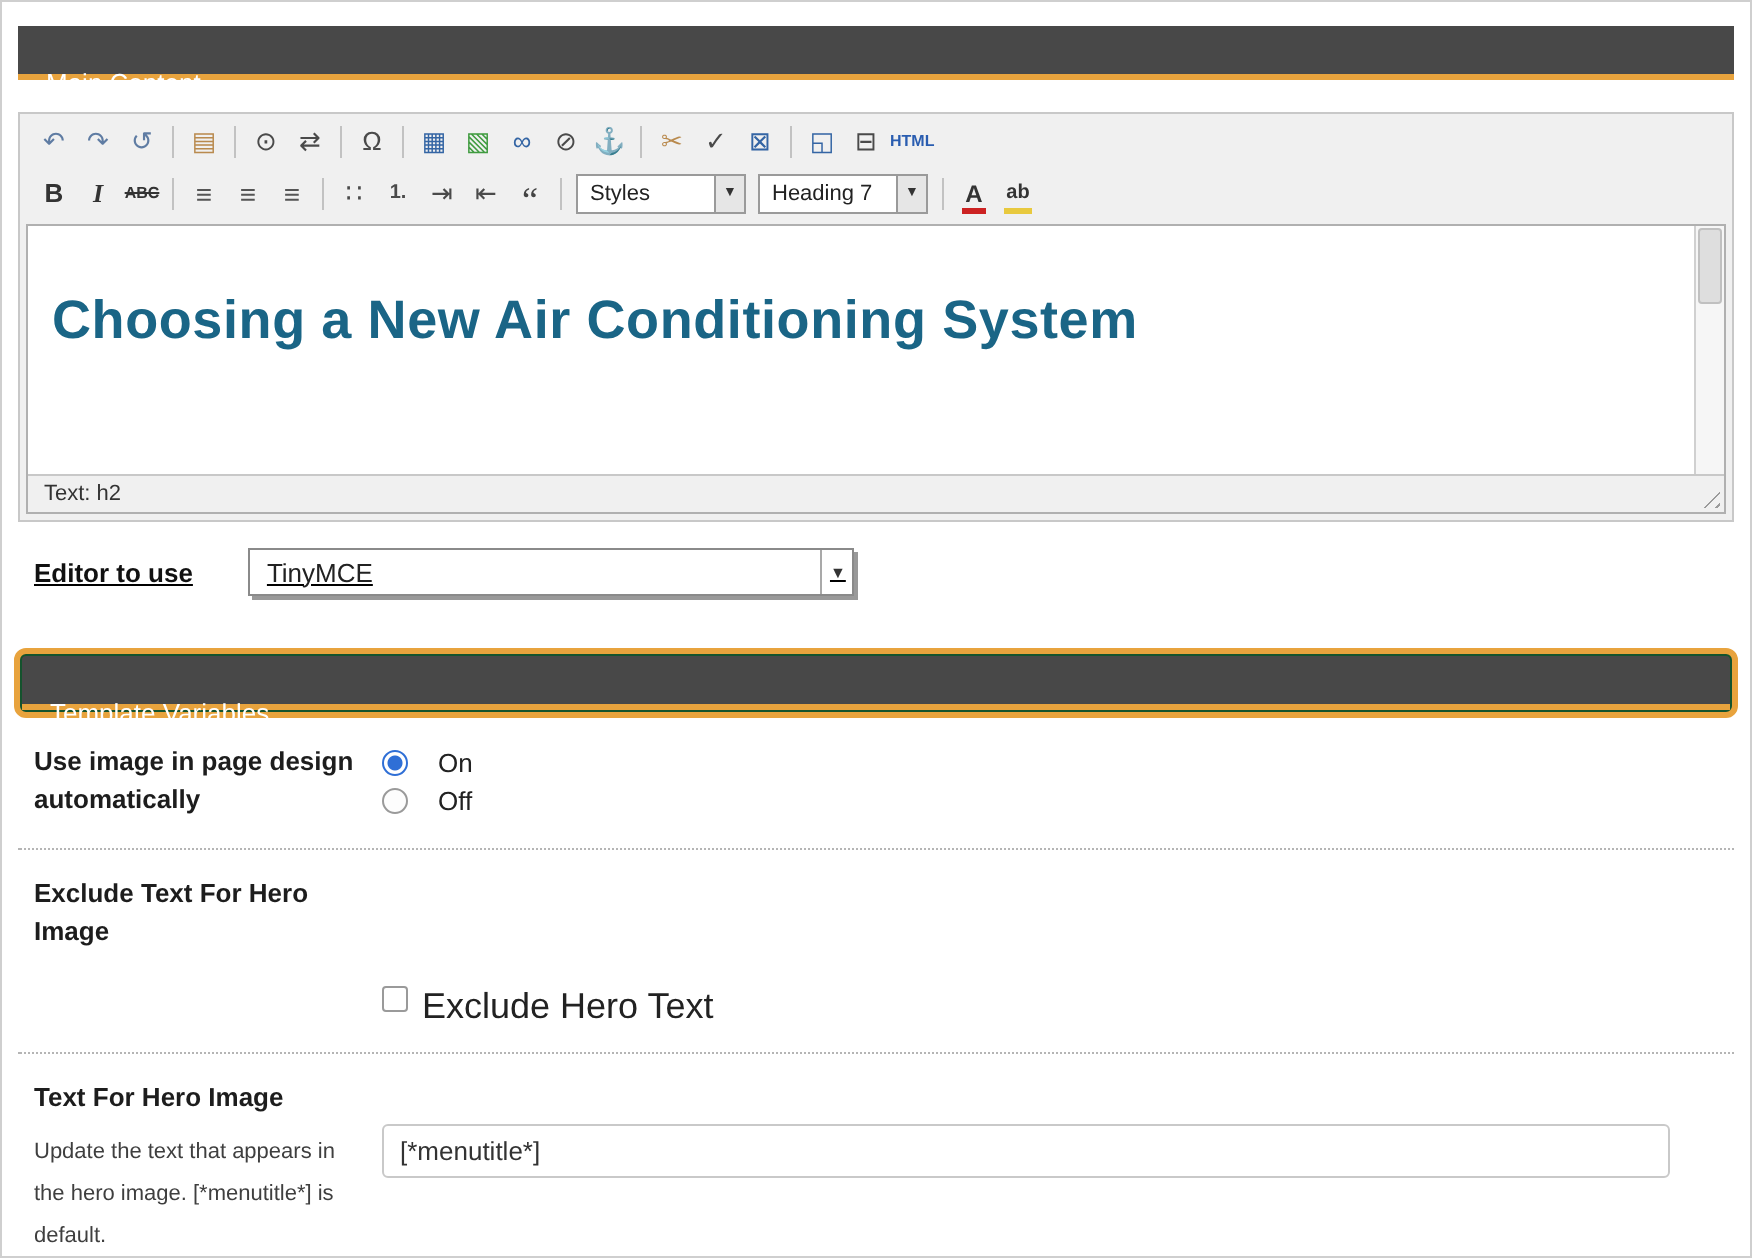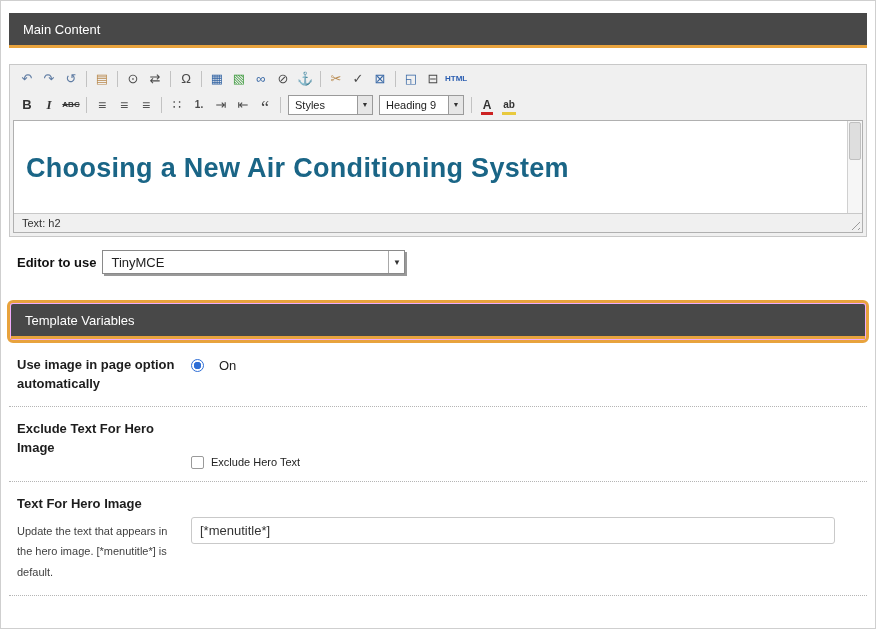--- a/index.html
+++ b/index.html
@@ -8,21 +8,21 @@
     --heading-teal:#1A6586;
     --radio-blue:#2F6FD6;
   }
   *{box-sizing:border-box;}
   body{margin:0;background:#fff;font-family:"Liberation Sans",sans-serif;}
   .page{width:876px;height:629px;border:1px solid #cfcfcf;background:#fff;
         padding:12px 8px 0;overflow:hidden;position:relative;}
 
   
   .section-header{background:var(--header-bg);color:#fff;font-size:13px;
-        height:35px;line-height:34px;padding:0 14px;
+        height:24px;line-height:34px;padding:12px 14px;
         border-bottom:3px solid var(--accent-orange);}
 
   
   .editor-panel{margin-top:16px;border:1px solid #c8c8c8;background:#f0f0f0;}
   .toolbar{display:flex;align-items:center;padding:3px 6px;height:27px;}
   .toolbar.second{padding-top:1px;}
   .tb-icon{display:inline-flex;align-items:center;justify-content:center;
         min-width:20px;height:20px;margin:0 1px;font-size:13px;color:#4a4a4a;
         border-radius:2px;cursor:pointer;}
   .tb-sep{width:1px;height:16px;background:#c2c2c2;margin:0 4px;}
@@ -40,58 +40,58 @@
   .hi-ab{font-size:10px;font-weight:bold;color:#333;
         background:linear-gradient(#e8c93e,#e8c93e) bottom center / 14px 3px no-repeat;}
 
   .mini-combo{display:inline-flex;align-items:stretch;height:20px;background:#fff;
         border:1px solid #9a9a9a;margin:0 3px;font-size:11px;cursor:pointer;}
   .mini-combo .val{padding:0 6px;display:flex;align-items:center;min-width:68px;color:#222;}
   .mini-combo .arrow{width:15px;background:#e6e6e6;border-left:1px solid #9a9a9a;
         display:flex;align-items:center;justify-content:center;font-size:7px;color:#333;}
 
   .editor-inner{margin:1px 3px 3px;border:1px solid #b0b0b0;background:#fff;}
-  .editor-body{display:flex;height:92px;justify-content:space-between;}
+  .editor-body{display:flex;height:124px;justify-content:space-between;}
   .editor-content{flex:1;padding:0 12px;overflow:hidden;cursor:text;}
   .editor-heading{margin:32px 0 0;color:var(--heading-teal);font-size:27px;
         font-weight:bold;letter-spacing:0.3px;}
   .v-scrollbar{width:15px;border-left:1px solid #d0d0d0;background:#f6f6f6;position:relative;}
   .v-thumb{position:absolute;top:1px;left:1px;right:1px;height:38px;background:#dedede;
         border:1px solid #c0c0c0;border-radius:2px;}
   .editor-statusbar{height:19px;border-top:1px solid #c8c8c8;background:#f0f0f0;
         display:flex;align-items:center;padding:0 8px;font-size:11px;color:#333;position:relative;}
   .resize-grip{position:absolute;right:2px;bottom:2px;width:12px;height:12px;cursor:nwse-resize;
         background:repeating-linear-gradient(135deg,transparent 0 3px,#9a9a9a 3px 4px);
         clip-path:polygon(100% 0,100% 100%,0 100%);}
 
   
-  .editor-select-row{display:flex;align-items:center;margin:13px 8px 0;gap:6px;}
+  .editor-select-row{display:flex;align-items:center;margin:13px 8px 0;gap:28px;text-decoration:underline;}
   .editor-select-row label{font-weight:bold;font-size:13px;color:#111;}
   .big-combo{display:inline-flex;height:24px;width:303px;background:#fff;
         border:1px solid #8a8a8a;box-shadow:2px 2px 0 rgba(70,70,70,0.55);font-size:13px;cursor:pointer;}
   .big-combo .val{flex:1;display:flex;align-items:center;padding:0 8px;color:#222;}
   .big-combo .arrow{width:16px;border-left:1px solid #a9a9a9;display:flex;align-items:center;
         justify-content:center;font-size:8px;color:#333;background:#fff;}
 
   
   .tv-highlight{margin:26px -2px 0;border:3px solid var(--accent-orange);border-radius:6px;
-        padding:1px;background:#f0abfc;}
+        padding:1px;background:#14532d;}
   .tv-highlight .section-header{border-radius:2px 2px 0 0;}
 
   
   .form-row{display:flex;padding:13px 8px 12px;border-bottom:1px dotted #b5b5b5;}
   .form-left{width:160px;margin-right:14px;flex-shrink:0;}
   .form-label{font-weight:bold;font-size:13px;color:#1d1d1d;line-height:1.45;}
   .form-desc{font-size:11px;color:#3f3f3f;line-height:1.9;margin-top:7px;}
   .form-right{flex:1;padding-top:2px;}
   .radio-option{display:flex;align-items:center;gap:15px;font-size:13px;color:#222;margin-bottom:4px;cursor:pointer;}
   .radio{width:13px;height:13px;border-radius:50%;border:1px solid #9a9a9a;background:#fdfdfd;}
   .radio.checked{border:1px solid var(--radio-blue);
         background:radial-gradient(circle,var(--radio-blue) 0 3.5px,#fff 4px);}
-  .checkbox-row{display:flex;align-items:center;gap:7px;font-size:11px;color:#222;margin-top:34px;cursor:pointer;}
+  .checkbox-row{display:flex;gap:7px;font-size:18px;color:#222;margin-top:53px;cursor:pointer;}
   .checkbox{width:13px;height:13px;border:1px solid #9a9a9a;border-radius:2px;background:#fff;}
   .text-input{width:calc(100% - 24px);height:27px;border:1px solid #c9c9c9;border-radius:3px;
         padding:0 8px;font-size:13px;color:#333;font-family:"Liberation Sans",sans-serif;margin-top:20px;}
 </style>
 </head>
 <body>
 
 <div class="page">
 
   <div class="section-header">
@@ -140,21 +140,21 @@
       <span class="tb-icon num-glyph">1.</span>
       <span class="tb-icon c-dark">⇥</span>
       <span class="tb-icon c-dark">⇤</span>
       <span class="tb-icon quote-glyph">“</span>
       <span class="tb-sep"></span>
       <span class="mini-combo">
         <span class="val">Styles</span>
         <span class="arrow">▼</span>
       </span>
       <span class="mini-combo">
-        <span class="val">Heading 9</span>
+        <span class="val">Heading 7</span>
         <span class="arrow">▼</span>
       </span>
       <span class="tb-sep"></span>
       <span class="tb-icon fore-a">A</span>
       <span class="tb-icon hi-ab">ab</span>
     </div>
 
     <div class="editor-inner">
       <div class="editor-body">
         <div class="editor-content">
@@ -182,27 +182,31 @@
   <div class="tv-highlight">
     <div class="section-header">
       <span>Template Variables</span>
     </div>
   </div>
 
   <div class="tv-form">
 
     <div class="form-row">
       <div class="form-left">
-        <div class="form-label">Use image in page option automatically</div>
+        <div class="form-label">Use image in page design automatically</div>
       </div>
       <div class="form-right">
         <div class="radio-option">
           <span class="radio checked"></span>
           <span>On</span>
         </div>
+        <div class="radio-option">
+          <span class="radio"></span>
+          <span>Off</span>
+        </div>
       </div>
     </div>
 
     <div class="form-row">
       <div class="form-left">
         <div class="form-label">Exclude Text For Hero Image</div>
       </div>
       <div class="form-right">
         <div class="checkbox-row">
           <span class="checkbox"></span>

